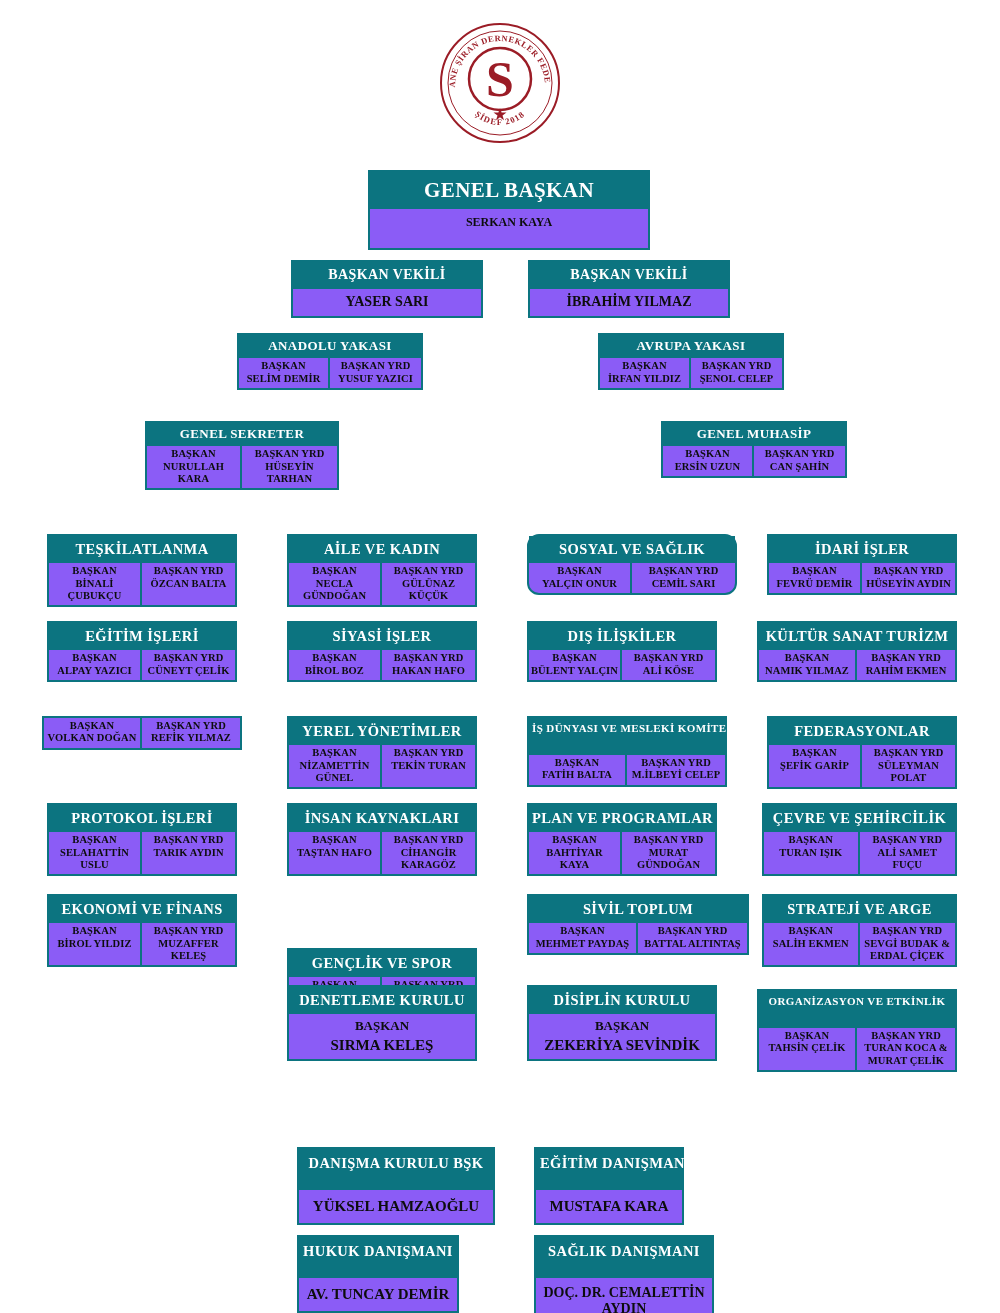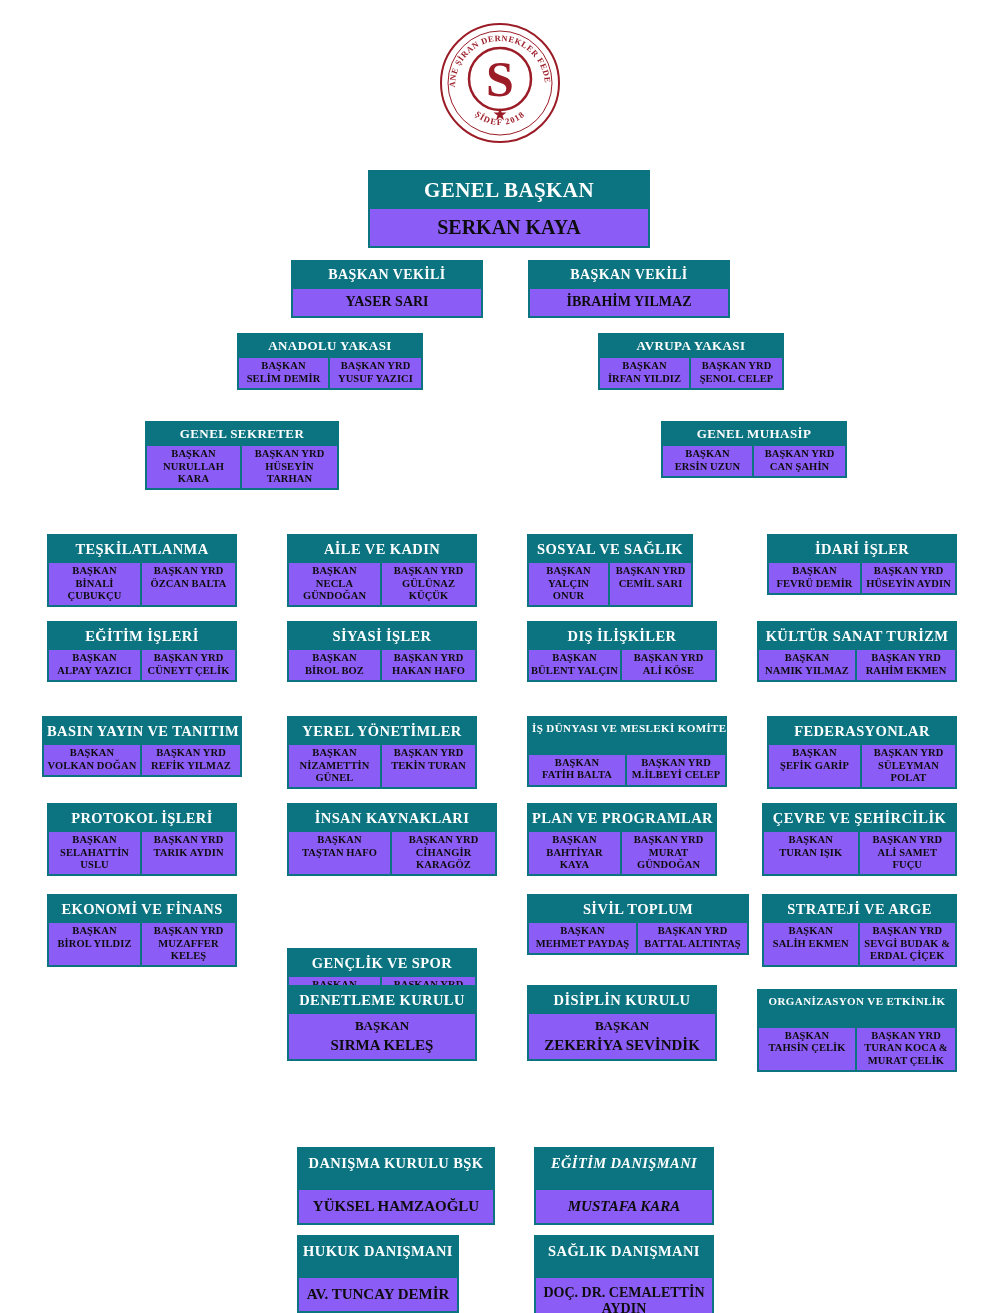--- a/index.html
+++ b/index.html
@@ -77,21 +77,21 @@
     display: block;
     font-size: 11px;
   }
   .nm {
     display: block;
     font-size: 11px;
   }
 
   
   .t-big  .title { font-size: 21px; padding: 5px 4px 6px; }
-  .t-big  .single { font-size: 20px; padding: 6px 4px 7px; }
+  .t-big  .single { font-size: 12px; padding: 6px 4px 18px; }
 
   .t-med  .title { font-size: 14px; padding: 4px 4px 5px; }
   .t-med  .single { font-size: 14px; padding: 5px 4px 6px; }
 
   .t-sm   .title { font-size: 13px; }
   .t-sm   .role, .t-sm .nm { font-size: 10.5px; }
 
   .t-dept .title { font-size: 14.5px; padding: 4px 3px 5px; }
   .t-dept .role, .t-dept .nm { font-size: 10.5px; }
 
@@ -216,21 +216,21 @@
     <div class="col left">
       <span class="role">BAŞKAN</span>
       <span class="nm">NECLA GÜNDOĞAN</span>
     </div>
     <div class="col">
       <span class="role">BAŞKAN YRD</span>
       <span class="nm">GÜLÜNAZ KÜÇÜK</span>
     </div>
   </div>
 </div>
-<div class="box t-dept" style="left:527px; top:534px; width:166px;">
+<div class="box t-dept" style="left:527px; top:534px; width:210px;border-radius:12px;">
   <div class="title">SOSYAL VE SAĞLIK</div>
   <div class="cols">
     <div class="col left">
       <span class="role">BAŞKAN</span>
       <span class="nm">YALÇIN ONUR</span>
     </div>
     <div class="col">
       <span class="role">BAŞKAN YRD</span>
       <span class="nm">CEMİL SARI</span>
     </div>
@@ -297,21 +297,20 @@
       <span class="nm">NAMIK YILMAZ</span>
     </div>
     <div class="col">
       <span class="role">BAŞKAN YRD</span>
       <span class="nm">RAHİM EKMEN</span>
     </div>
   </div>
 </div>
 
 <div class="box t-dept" style="left:42px;  top:716px; width:200px;">
-  <div class="title">BASIN YAYIN VE TANITIM</div>
   <div class="cols">
     <div class="col left">
       <span class="role">BAŞKAN</span>
       <span class="nm">VOLKAN DOĞAN</span>
     </div>
     <div class="col">
       <span class="role">BAŞKAN YRD</span>
       <span class="nm">REFİK YILMAZ</span>
     </div>
   </div>
@@ -362,21 +361,21 @@
     <div class="col left">
       <span class="role">BAŞKAN</span>
       <span class="nm">SELAHATTİN USLU</span>
     </div>
     <div class="col">
       <span class="role">BAŞKAN YRD</span>
       <span class="nm">TARIK AYDIN</span>
     </div>
   </div>
 </div>
-<div class="box t-dept" style="left:287px; top:803px; width:210px;">
+<div class="box t-dept" style="left:287px; top:803px; width:190px;">
   <div class="title">İNSAN KAYNAKLARI</div>
   <div class="cols">
     <div class="col left">
       <span class="role">BAŞKAN</span>
       <span class="nm">TAŞTAN HAFO</span>
     </div>
     <div class="col">
       <span class="role">BAŞKAN YRD</span>
       <span class="nm">CİHANGİR KARAGÖZ</span>
     </div>
@@ -485,21 +484,21 @@
       <span class="role">BAŞKAN YRD</span>
       <span class="nm">TURAN KOCA &amp; MURAT ÇELİK</span>
     </div>
   </div>
 </div>
 
 <div class="box t-adv" style="left:297px; top:1147px; width:198px;">
   <div class="title">DANIŞMA KURULU BŞK</div>
   <div class="single">YÜKSEL HAMZAOĞLU</div>
 </div>
-<div class="box t-adv" style="left:534px; top:1147px; width:180px;font-style:italic;">
+<div class="box t-adv" style="left:534px; top:1147px; width:150px;">
   <div class="title">EĞİTİM DANIŞMANI</div>
   <div class="single">MUSTAFA KARA</div>
 </div>
 <div class="box t-adv" style="left:297px; top:1235px; width:162px;">
   <div class="title">HUKUK DANIŞMANI</div>
   <div class="single">AV. TUNCAY DEMİR</div>
 </div>
 <div class="box t-adv" style="left:534px; top:1235px; width:180px;">
   <div class="title">SAĞLIK DANIŞMANI</div>
   <div class="single" style="font-size:14px;line-height:1.1;">DOÇ. DR. CEMALETTİN AYDIN</div>

